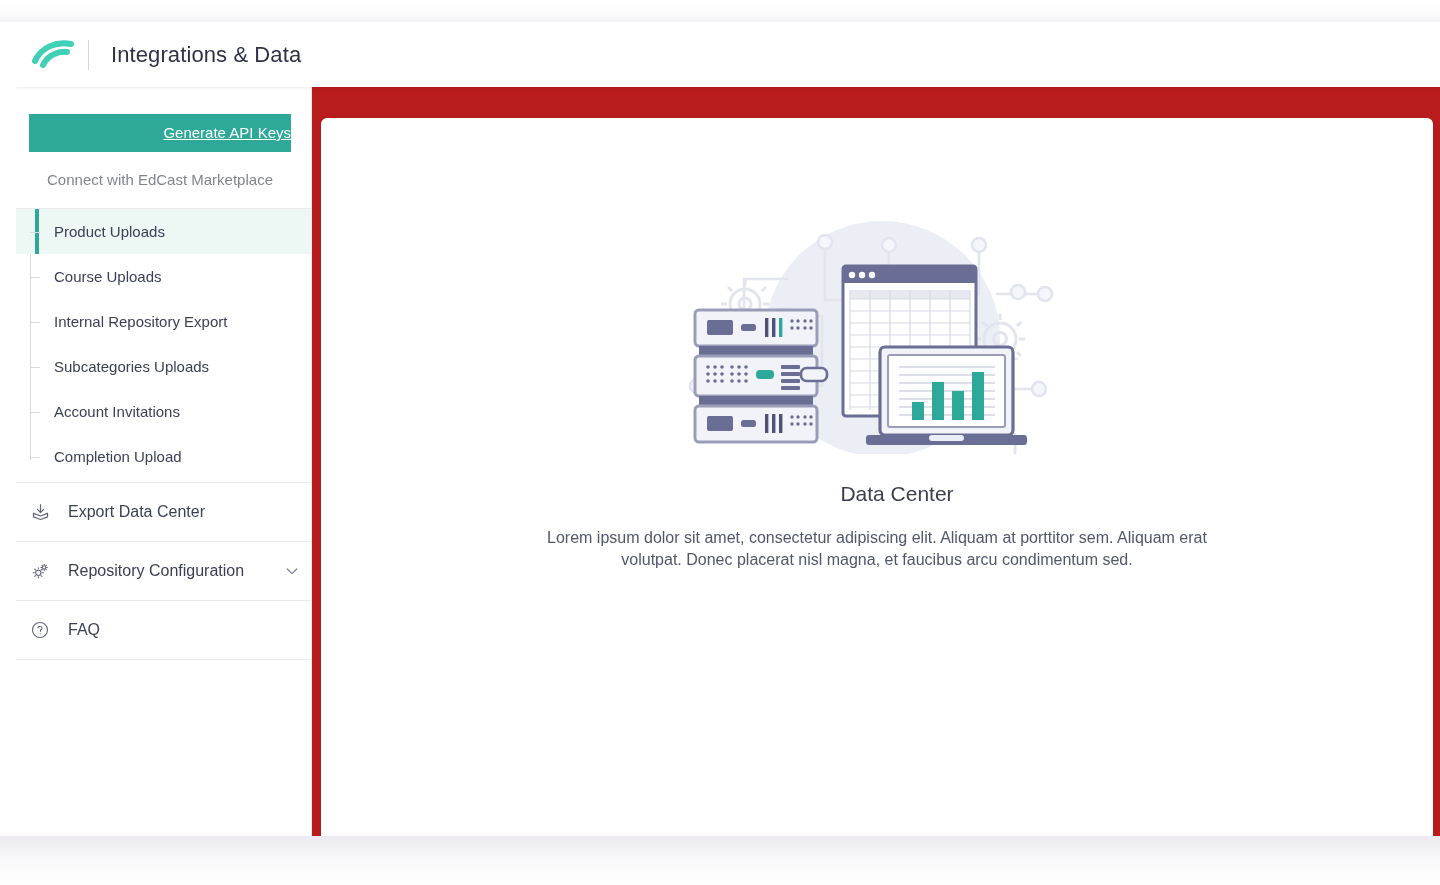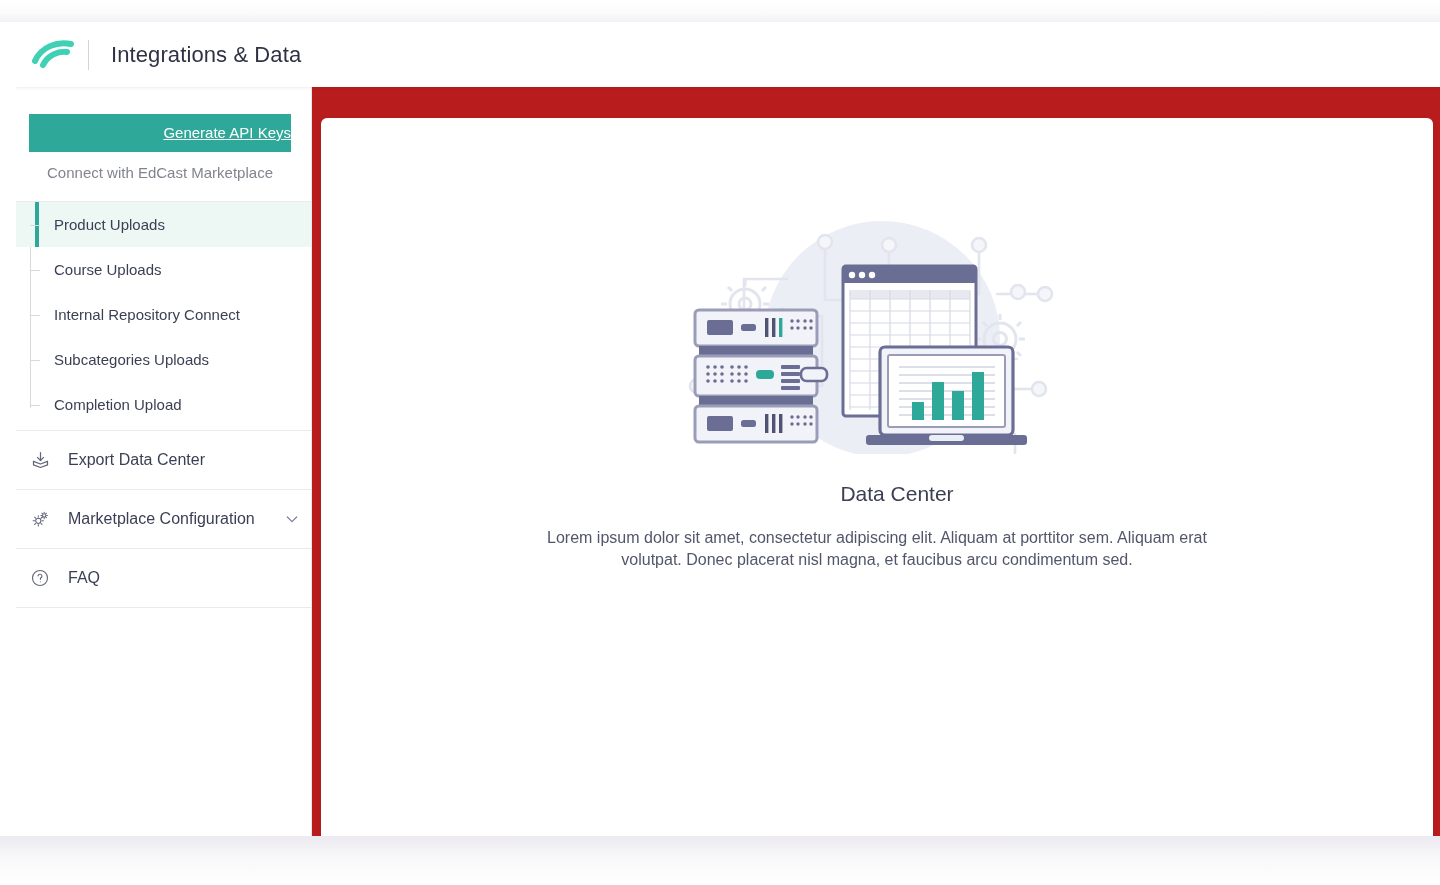--- a/index.html
+++ b/index.html
@@ -107,21 +107,21 @@
     border: none;
     border-radius: 0;
     cursor: pointer;
     font-family: "Liberation Sans", sans-serif;
     text-decoration: underline;
   }
   .marketplace-link {
     display: block;
     width: 262px;
     text-align: center;
-    margin-top: 12px;
+    margin-top: 19px;
     font-size: 15px;
     color: #82858f;
     text-decoration: none;
     cursor: pointer;
   }
 
   
   .nav-section {
     border-bottom: 1px solid #e9eaee;
   }
@@ -283,25 +283,29 @@
           <div class="sub-row active">
             <span class="tick"></span>
             <span class="sub-label">Product Uploads</span>
           </div>
           <div class="sub-row">
             <span class="tick"></span>
             <span class="sub-label">Course Uploads</span>
           </div>
           <div class="sub-row">
             <span class="tick"></span>
-            <span class="sub-label">Internal Repository Connect</span>
+            <span class="sub-label">Internal Repository Export</span>
           </div>
           <div class="sub-row">
             <span class="tick"></span>
             <span class="sub-label">Subcategories Uploads</span>
+          </div>
+          <div class="sub-row">
+            <span class="tick"></span>
+            <span class="sub-label">Account Invitations</span>
           </div>
           <div class="sub-row">
             <span class="tick"></span>
             <span class="sub-label">Completion Upload</span>
           </div>
         </div>
 
         <div class="nav-section">
           <div class="nav-row">
             <span class="nav-icon">
@@ -320,21 +324,21 @@
         <div class="nav-section">
           <div class="nav-row">
             <span class="nav-icon">
               <svg width="21" height="21" viewBox="0 0 24 24" fill="none" stroke="#62667a" stroke-width="1.2" stroke-linecap="round" stroke-linejoin="round">
                 <circle cx="9.5" cy="13.5" r="3"></circle>
                 <path d="M9.5 7.6 L9.5 9.2 M9.5 17.8 L9.5 19.4 M3.6 13.5 L5.2 13.5 M13.8 13.5 L15.4 13.5 M5.3 9.3 L6.4 10.4 M12.6 16.6 L13.7 17.7 M13.7 9.3 L12.6 10.4 M6.4 16.6 L5.3 17.7"></path>
                 <circle cx="16.2" cy="7.4" r="1.9"></circle>
                 <path d="M16.2 3.7 L16.2 4.6 M16.2 10.2 L16.2 11.1 M12.5 7.4 L13.4 7.4 M19 7.4 L19.9 7.4 M13.6 4.8 L14.2 5.4 M18.2 9.4 L18.8 10 M18.8 4.8 L18.2 5.4 M14.2 9.4 L13.6 10"></path>
               </svg>
             </span>
-            <span class="nav-label">Marketplace Configuration</span>
+            <span class="nav-label">Repository Configuration</span>
             <span class="chevron">
               <svg width="16" height="16" viewBox="0 0 24 24" fill="none" stroke="#7b8097" stroke-width="1.8" stroke-linecap="round" stroke-linejoin="round">
                 <path d="M5 9 L12 16 L19 9"></path>
               </svg>
             </span>
           </div>
         </div>
 
         <div class="nav-section">
           <div class="nav-row">

